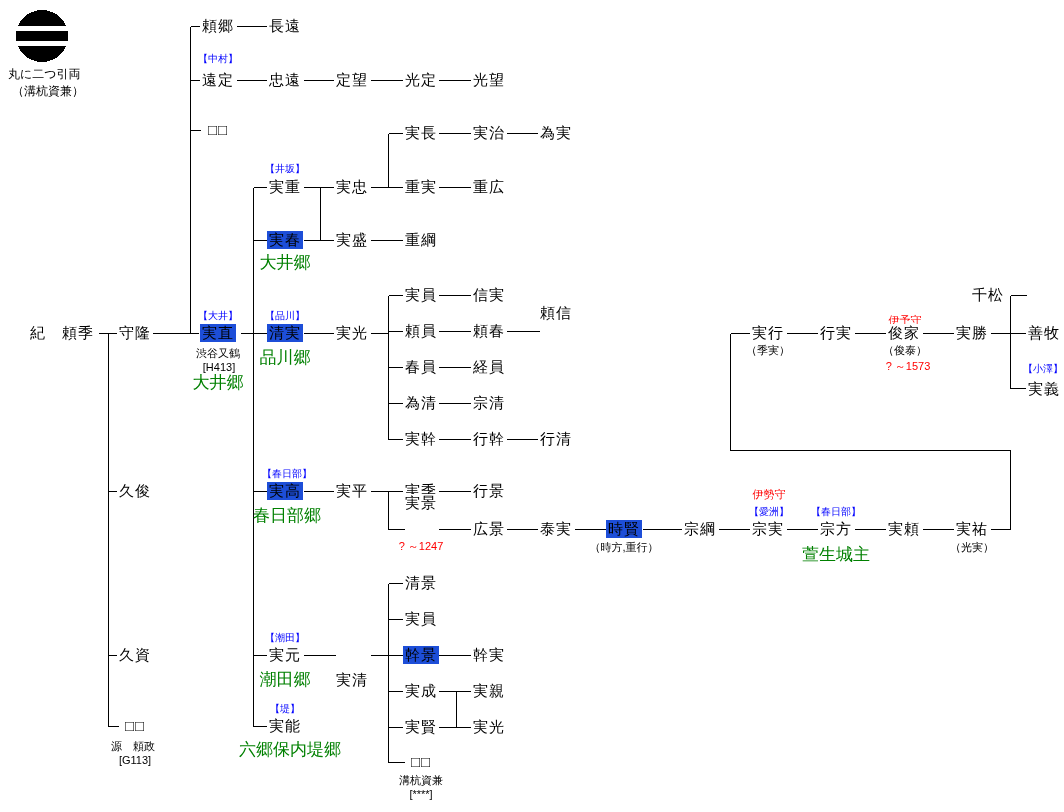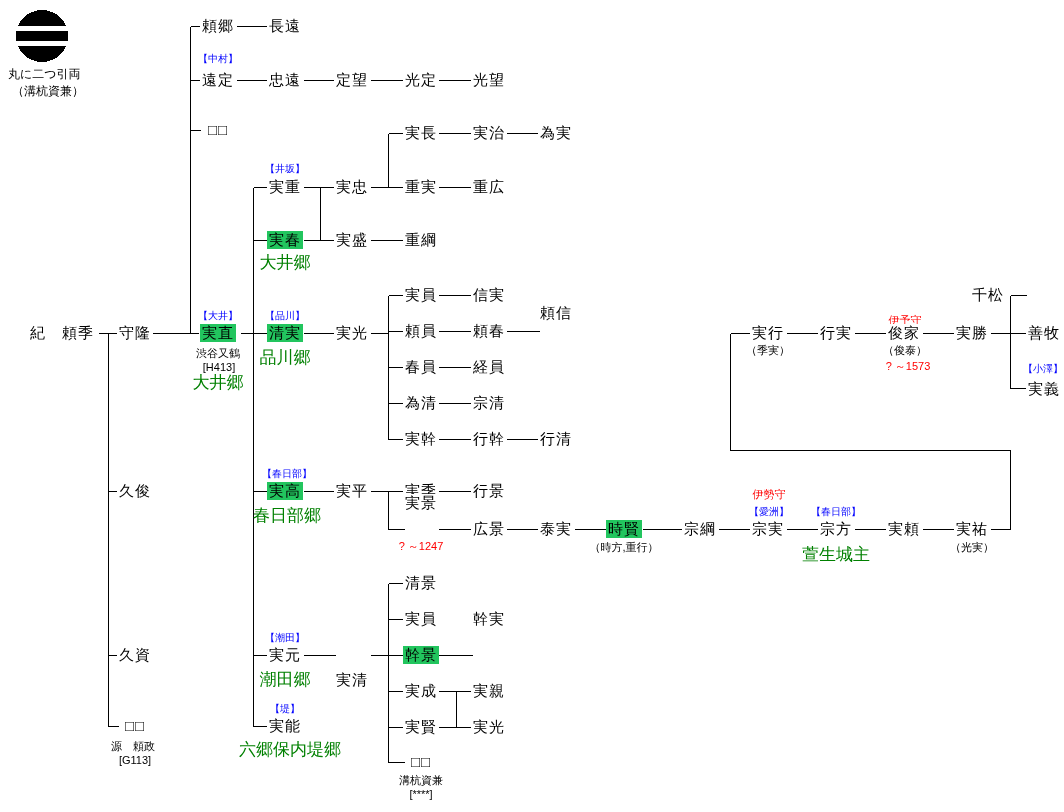--- a/index.html
+++ b/index.html
@@ -1,20 +1,20 @@
 <!DOCTYPE html>
 <html><head>
 <meta charset="utf-8">
 <style>
   html,body{margin:0;padding:0}
   .stage{position:relative;width:1064px;height:812px;background:#ffffff;overflow:hidden;
          font-family:"Liberation Sans","DejaVu Sans",sans-serif;color:#000}
   .t{position:absolute;transform:translate(-50%,-50%);white-space:nowrap;
      font-size:15px;line-height:18px;background:#fff;padding:0 2px;letter-spacing:1px}
-  .hl{background:#22c55e}
+  .hl{background:#1d4ed8}
   .sm{position:absolute;transform:translate(-50%,-50%);white-space:nowrap;font-size:11px;line-height:13px}
   .clan{position:absolute;transform:translate(-50%,-50%);white-space:nowrap;font-size:10px;line-height:14px;color:#0000ff}
   .place{position:absolute;transform:translate(-50%,-50%);white-space:nowrap;font-size:17px;line-height:13px;color:#008000}
   .red{position:absolute;transform:translate(-50%,-50%);white-space:nowrap;font-size:11px;line-height:13px;color:#ff0000}
   .cap{position:absolute;font-size:12px;line-height:17px;white-space:nowrap}
   svg.lines{position:absolute;left:0;top:0}
 </style>
 </head>
 <body>
 
@@ -127,21 +127,21 @@
   <div class="t" style="left:489px;top:80px">光望</div>
   <div class="t" style="left:489px;top:133px">実治</div>
   <div class="t" style="left:489px;top:187px">重広</div>
   <div class="t" style="left:489px;top:295px">信実</div>
   <div class="t" style="left:489px;top:331px">頼春</div>
   <div class="t" style="left:489px;top:367px">経員</div>
   <div class="t" style="left:489px;top:403px">宗清</div>
   <div class="t" style="left:489px;top:439px">行幹</div>
   <div class="t" style="left:489px;top:491px">行景</div>
   <div class="t" style="left:489px;top:529px">広景</div>
-  <div class="t" style="left:489px;top:619px">幹実</div>
+  <div class="t" style="left:489px;top:655px">幹実</div>
   <div class="t" style="left:489px;top:691px">実親</div>
   <div class="t" style="left:489px;top:727px">実光</div>
 
   <div class="t" style="left:556px;top:133px">為実</div>
   <div class="t" style="left:556px;top:313px">頼信</div>
   <div class="t" style="left:556px;top:439px">行清</div>
   <div class="t" style="left:556px;top:529px">泰実</div>
 
   <div class="t hl" style="left:624px;top:529px">時賢</div>
   <div class="sm" style="left:624px;top:547px">（時方,重行）</div>

